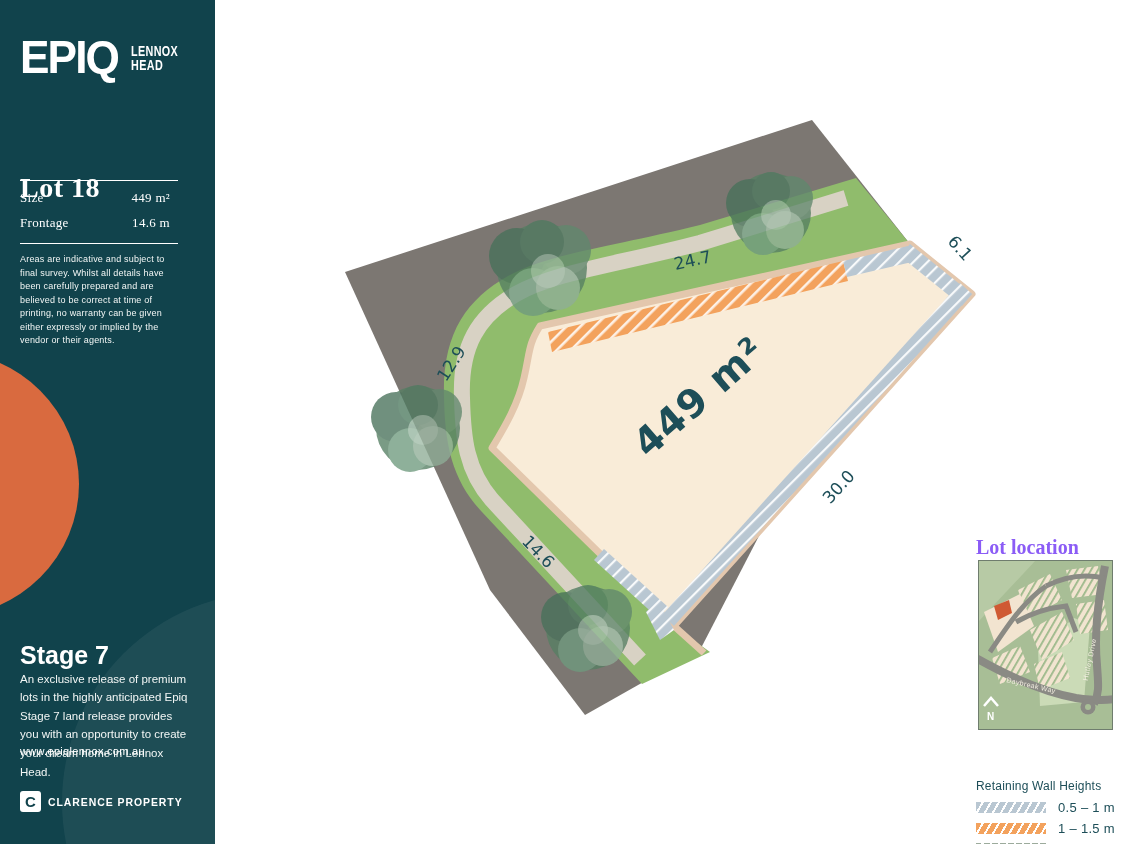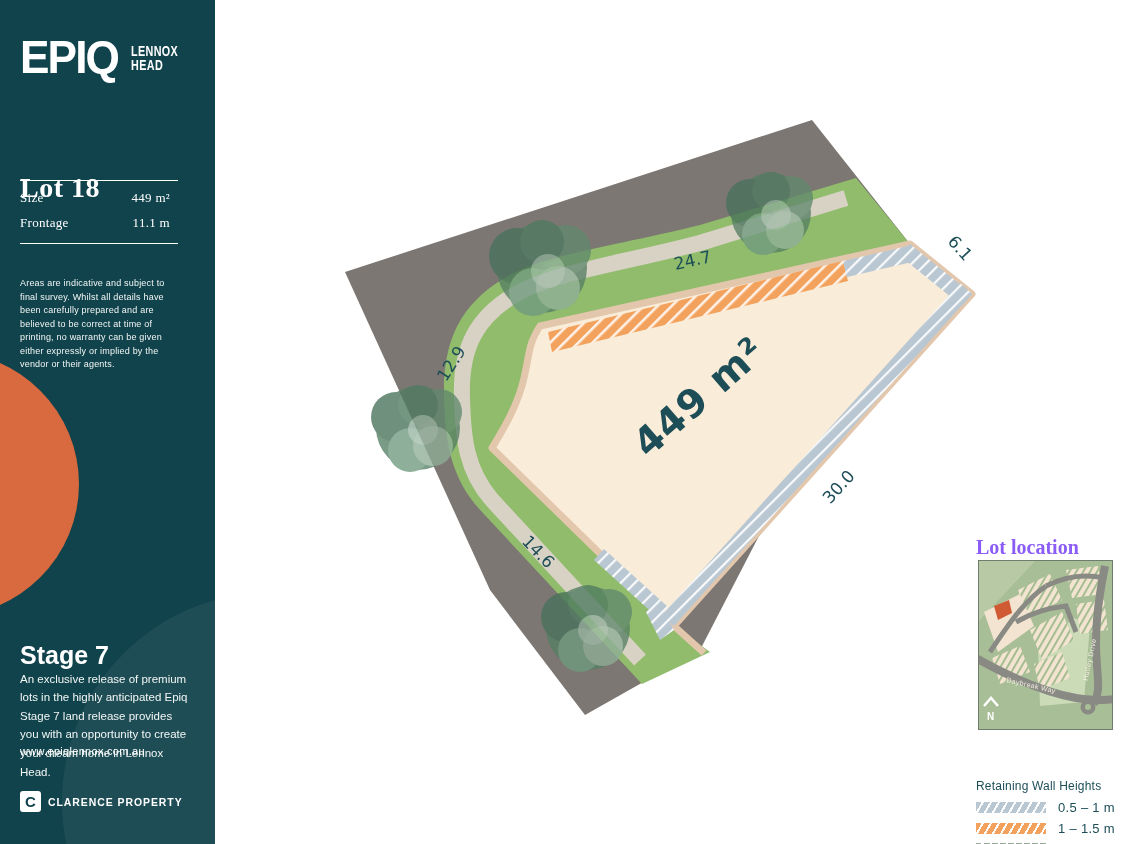--- a/index.html
+++ b/index.html
@@ -17,21 +17,21 @@
              transform:scaleX(0.94);transform-origin:left center;}
   .logo-sub{display:flex;flex-direction:column;font-weight:700;font-size:15px;line-height:0.95;
             letter-spacing:0.5px;transform:scaleX(0.72);transform-origin:left center;margin-top:2px;}
   .lot-title{position:absolute;left:20px;top:153px;font-family:"Liberation Serif", serif;
              font-size:28px;font-weight:600;letter-spacing:0.5px;}
   .rule{position:absolute;left:20px;width:158px;border-top:1.5px solid #ffffff;}
   .rule1{top:180px;} .rule2{top:243px;}
   .stat-row{position:absolute;left:20px;width:150px;display:flex;justify-content:space-between;
             font-size:13px;letter-spacing:0.3px;font-family:Liberation Serif, serif;}
   .stat-size{top:190px;} .stat-frontage{top:215px;gap:24px;}
-  .disclaimer{position:absolute;left:20px;top:268px;width:152px;font-size:9px;line-height:1.5;
+  .disclaimer{position:absolute;left:20px;top:244px;width:152px;font-size:9px;line-height:1.5;
               letter-spacing:0.2px;color:#f2f6f5;}
   .stage-title{position:absolute;left:20px;top:620px;font-family:Liberation Sans, sans-serif;
                font-size:25px;font-weight:600;}
   .stage-text{position:absolute;left:20px;top:658px;width:170px;font-size:11.5px;line-height:1.62;
               color:#f2f6f5;}
   .website{position:absolute;left:20px;top:745px;font-size:11px;letter-spacing:0.3px;}
   .brand-row{position:absolute;left:20px;top:791px;display:flex;align-items:center;gap:7px;}
   .brand-icon{width:21px;height:21px;background:#ffffff;border-radius:3px;color:#11434c;
               display:flex;align-items:center;justify-content:center;font-size:15px;font-weight:800;}
   .brand-text{font-size:11px;font-weight:700;letter-spacing:1px;transform:scaleX(0.95);
@@ -153,21 +153,21 @@
 
     <h1 class="lot-title">Lot 18</h1>
     <div class="rule rule1"></div>
 
     <div class="stat-row stat-size">
       <span>Size</span>
       <span>449 m²</span>
     </div>
     <div class="stat-row stat-frontage">
       <span>Frontage</span>
-      <span>11.1 m</span>
+      <span>14.6 m</span>
     </div>
     <div class="rule rule2"></div>
 
     <p class="disclaimer">Areas are indicative and subject to final survey. Whilst all details have been carefully prepared and are believed to be correct at time of printing, no warranty can be given either expressly or implied by the vendor or their agents.</p>
 
     <h2 class="stage-title">Stage 7</h2>
     <p class="stage-text">An exclusive release of premium lots in the highly anticipated Epiq Stage 7 land release provides you with an opportunity to create your dream home in Lennox Head.</p>
     <div class="website">www.epiqlennox.com.au</div>
 
     <div class="brand-row">

